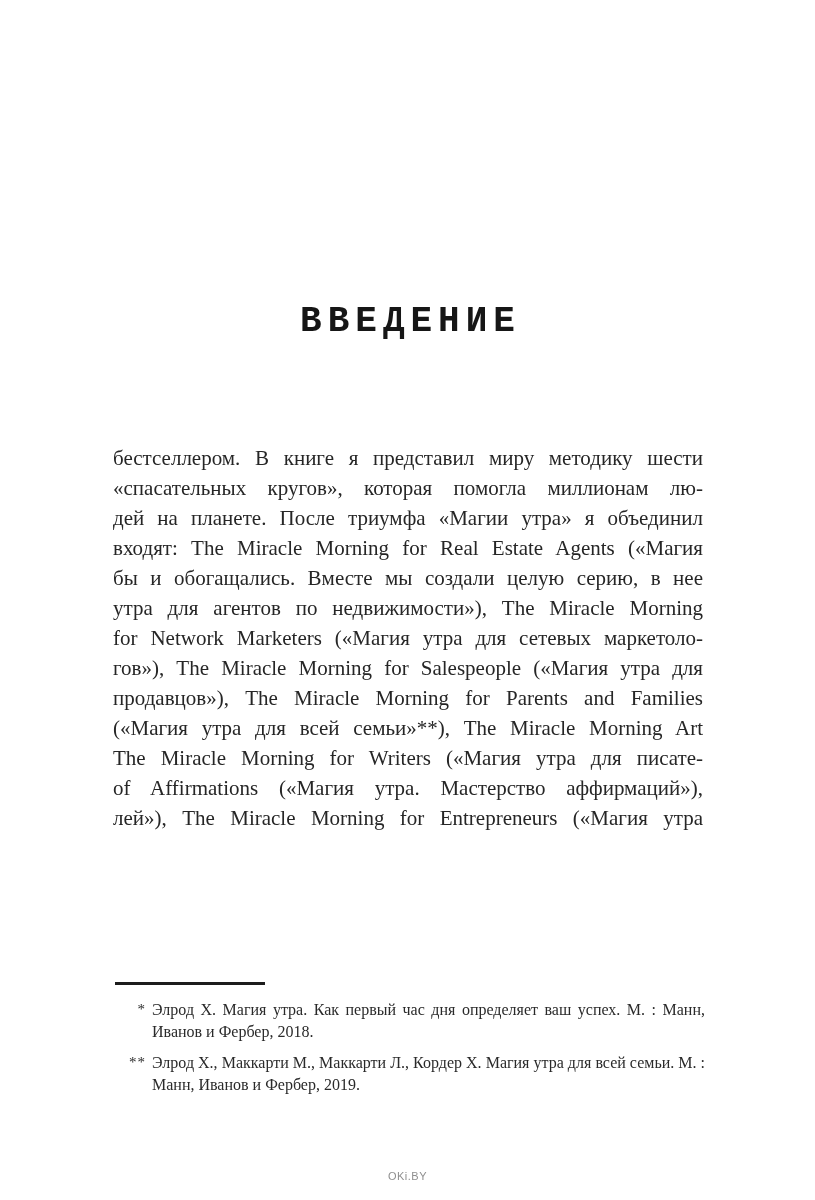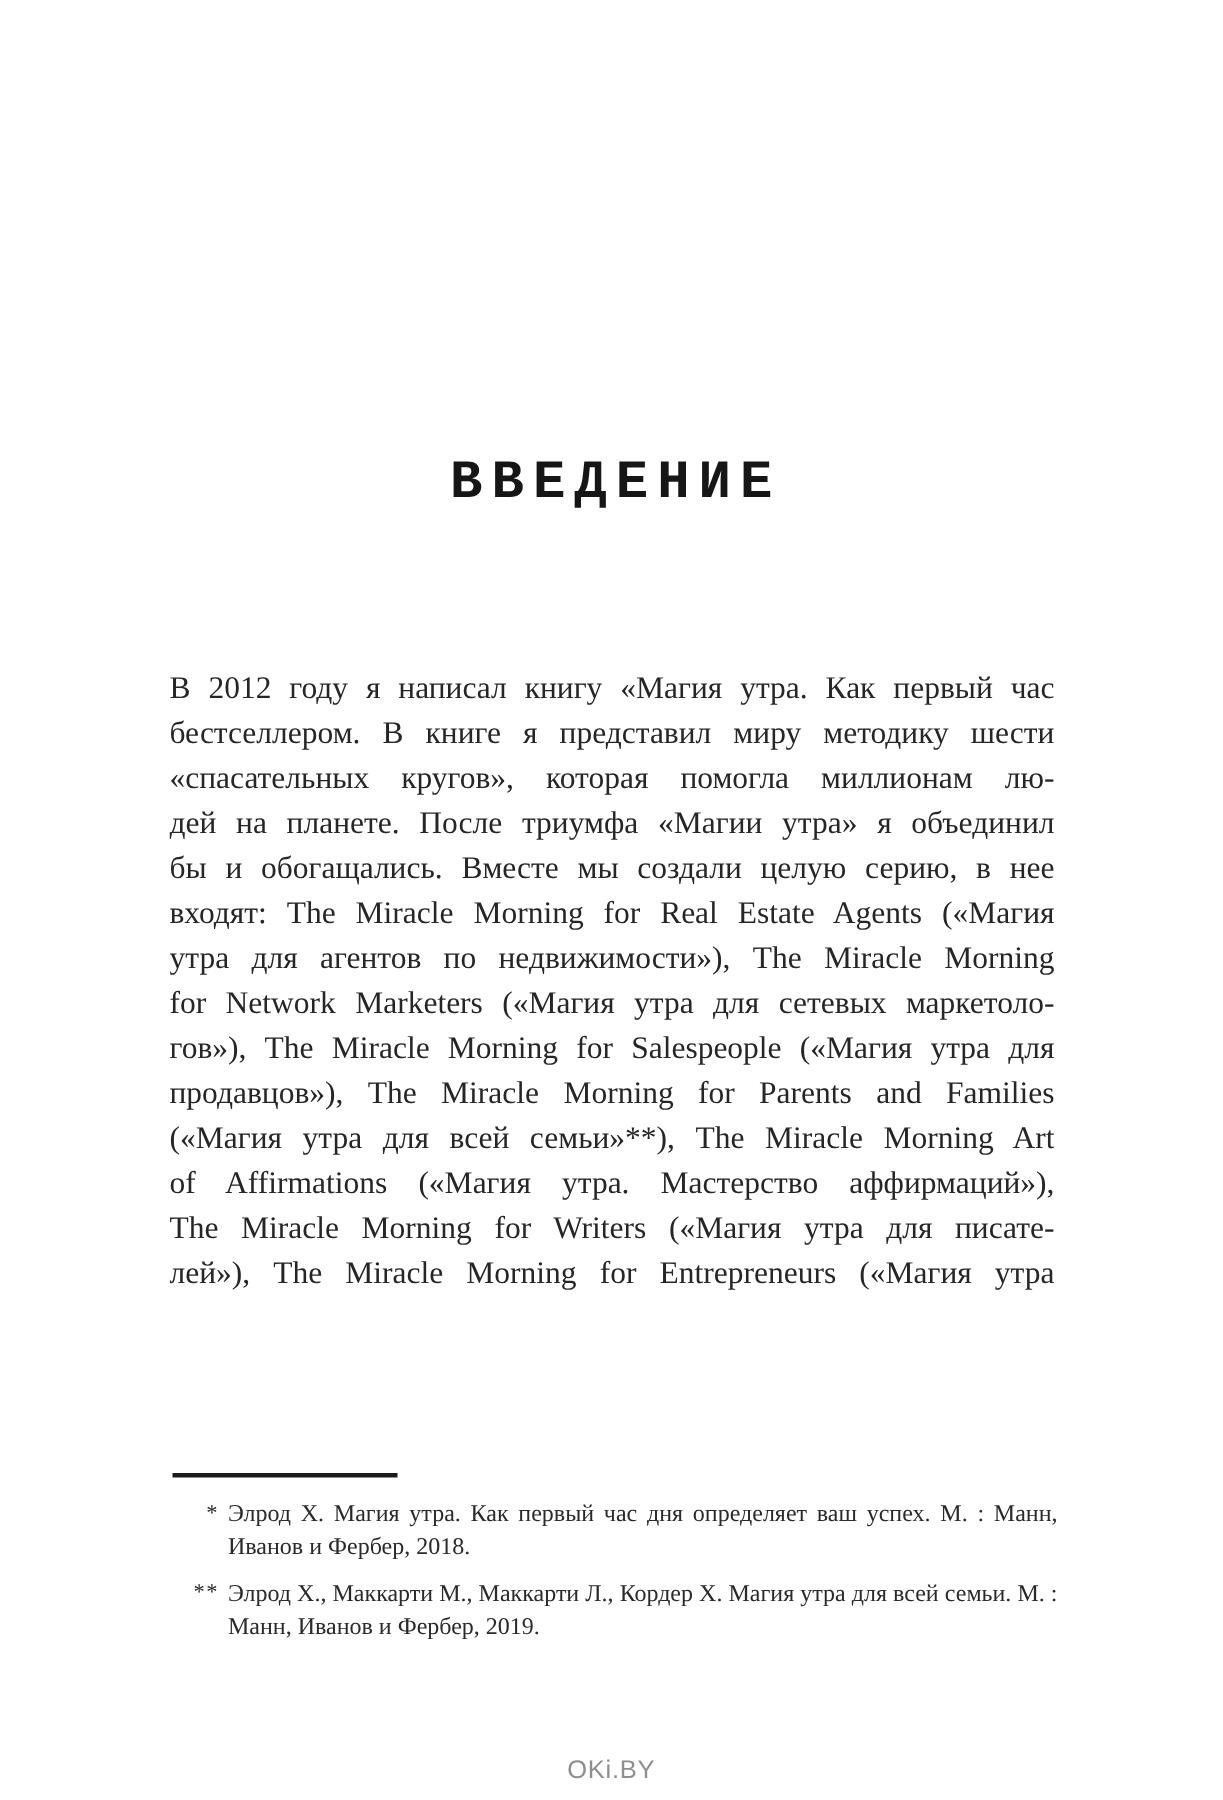--- a/index.html
+++ b/index.html
@@ -79,46 +79,45 @@
   }
   .fn-authors {
   }
   .watermark {
     position: absolute;
     top: 1170px;
     left: 0;
     width: 815px;
     text-align: center;
     font-family: "Liberation Sans", sans-serif;
-    font-size: 17px;
+    font-size: 11px;
     letter-spacing: 0.5px;
     color: #8f8f8f;
   }
 </style>
 </head>
 <body>
 
 <div class="page">
 
   <div class="chapter-title">ВВЕДЕНИЕ</div>
 
   <div class="body-text">
-    <div class="body-line">В 2012 году я написал книгу «Магия утра. Как первый час</div>
     <div class="body-line">бестселлером. В книге я представил миру методику шести</div>
     <div class="body-line">«спасательных кругов», которая помогла миллионам лю-</div>
     <div class="body-line">дей на планете. После триумфа «Магии утра» я объединил</div>
+    <div class="body-line">входят: The Miracle Morning for Real Estate Agents («Магия</div>
     <div class="body-line">бы и обогащались. Вместе мы создали целую серию, в нее</div>
-    <div class="body-line">входят: The Miracle Morning for Real Estate Agents («Магия</div>
     <div class="body-line">утра для агентов по недвижимости»), The Miracle Morning</div>
     <div class="body-line">for Network Marketers («Магия утра для сетевых маркетоло-</div>
     <div class="body-line">гов»), The Miracle Morning for Salespeople («Магия утра для</div>
     <div class="body-line">продавцов»), The Miracle Morning for Parents and Families</div>
     <div class="body-line">(«Магия утра для всей семьи»**), The Miracle Morning Art</div>
+    <div class="body-line">The Miracle Morning for Writers («Магия утра для писате-</div>
     <div class="body-line">of Affirmations («Магия утра. Мастерство аффирмаций»),</div>
-    <div class="body-line">The Miracle Morning for Writers («Магия утра для писате-</div>
     <div class="body-line">лей»), The Miracle Morning for Entrepreneurs («Магия утра</div>
   </div>
 
   <div class="footnote-separator"></div>
 
   <div class="footnotes">
     <div class="footnote">
       <span class="fn-marker">*</span><span class="fn-authors">Элрод Х.</span><span> Магия утра. Как первый час дня определяет ваш успех. М. : Манн, Иванов и Фербер, 2018.</span>
     </div>
     <div class="footnote">

